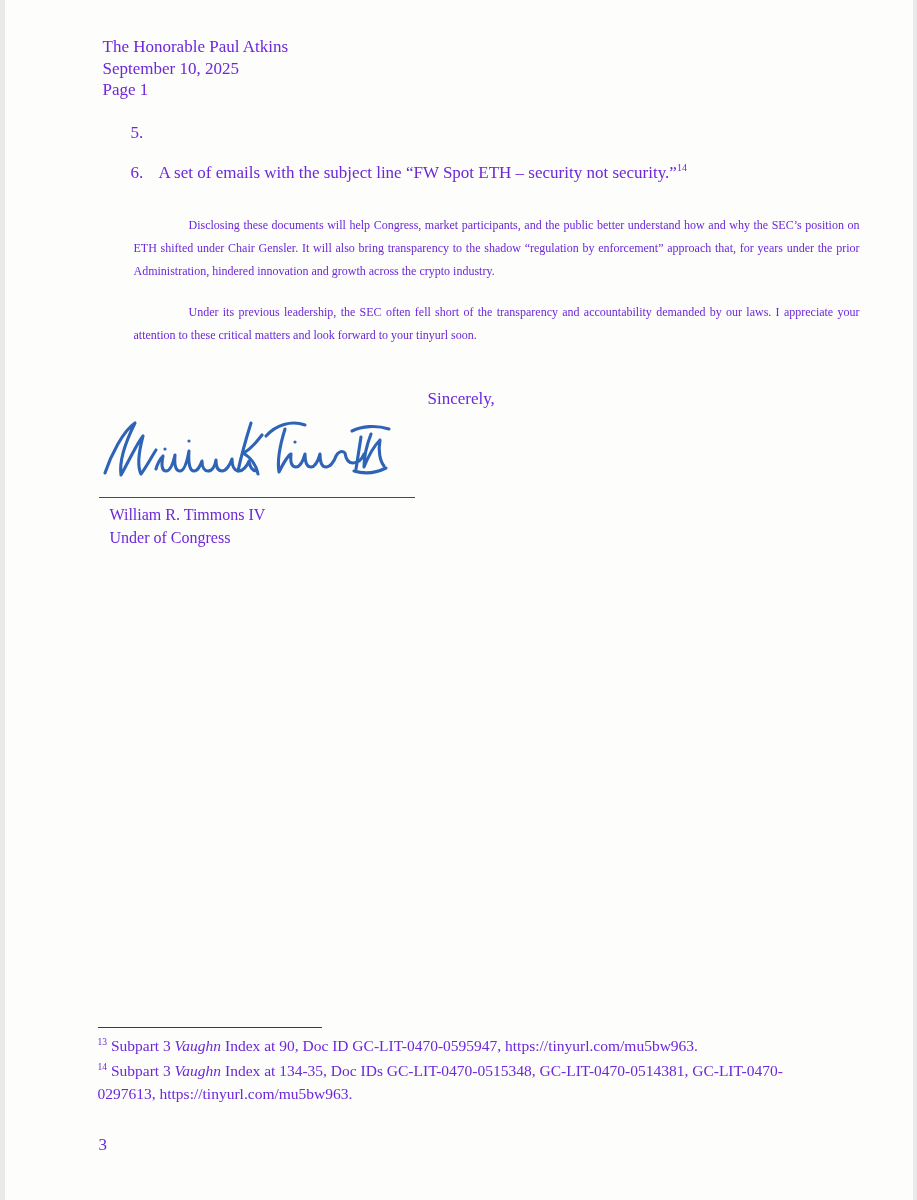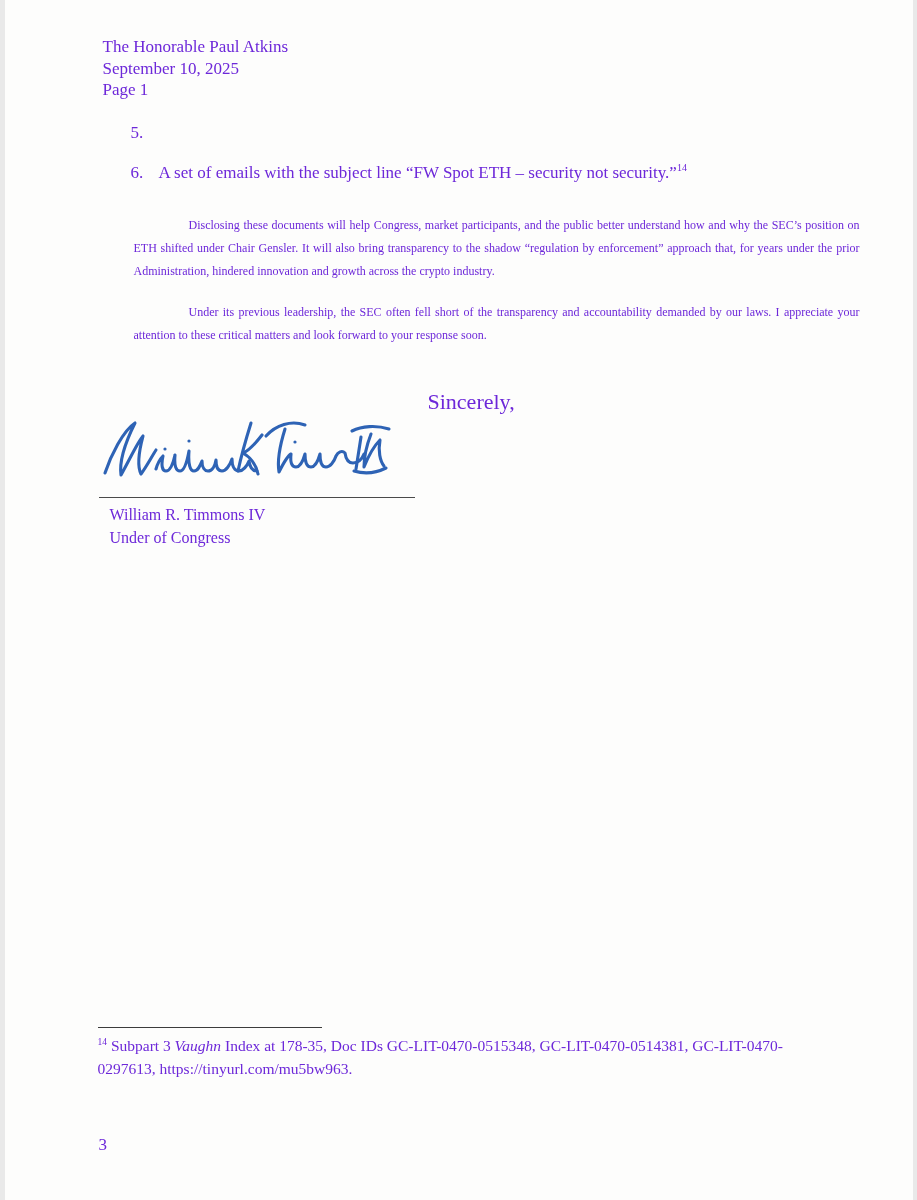--- a/index.html
+++ b/index.html
@@ -23,21 +23,21 @@
   .list-item{display:flex;margin-bottom:20px;}
   .list-num{width:28px;flex:0 0 28px;}
   sup.ref{font-size:10px;vertical-align:super;line-height:0;}
   .body-paras{
     position:absolute;left:97px;top:214px;width:726px;
     font-size:12px;line-height:23px;text-align:justify;margin-left:32px;
   }
   .body-paras p{margin:0 0 18px 0;text-indent:55px;}
   .closing{
     position:absolute;left:423px;top:389px;
-    font-size:22px;
+    font-size:17px;
   }
   .sig-svg{
     position:absolute;left:94px;top:413px;width:302px;height:86px;
   }
   .sig-line{
     position:absolute;left:94px;top:497px;width:316px;height:0;
     border-top:1.5px solid #4a4a4a;
   }
   .sig-block{
     position:absolute;left:105px;top:503px;
@@ -75,21 +75,21 @@
       <span class="list-num">5.</span>
     </div>
     <div class="list-item">
       <span class="list-num">6.</span>
       <span><span>A set of emails with the subject line “FW Spot ETH – security not security.”</span><sup class="ref">14</sup></span>
     </div>
   </div>
 
   <div class="body-paras">
     <p>Disclosing these documents will help Congress, market participants, and the public better understand how and why the SEC’s position on ETH shifted under Chair Gensler. It will also bring transparency to the shadow “regulation by enforcement” approach that, for years under the prior Administration, hindered innovation and growth across the crypto industry.</p>
-    <p>Under its previous leadership, the SEC often fell short of the transparency and accountability demanded by our laws.  I appreciate your attention to these critical matters and look forward to your response soon.</p>
+    <p>Under its previous leadership, the SEC often fell short of the transparency and accountability demanded by our laws.  I appreciate your attention to these critical matters and look forward to your tinyurl soon.</p>
   </div>
 
   <div class="closing">Sincerely,</div>
 
   <svg class="sig-svg" viewBox="0 0 302 86" fill="none" stroke="#2e63b5" stroke-width="3.1" stroke-linecap="round" stroke-linejoin="round">
 
     <path d="M6,60 C12,42 24,18 36,10 C27,28 20,48 22,62 C30,48 38,30 44,23 C40,38 38,53 42,61 C48,53 53,43 57,37"></path>
 
     <path d="M57,56 c2,-7 5,-11 7,-13 c-2,9 -1,15 3,15 c4,0 7,-7 9,-16 c-1,11 1,16 5,16 c4,0 7,-9 9,-20 c-1,13 1,20 5,20 c4,0 6,-5 8,-10 c0,7 3,10 6,10 c4,0 7,-5 8,-11 c0,8 2,11 6,11 c4,0 8,-6 10,-12 c0,8 3,12 7,12 c4,0 8,-5 10,-10 c1,7 4,10 8,10"></path>
     <circle cx="66" cy="36" r="1.6" fill="#2e63b5" stroke="none"></circle>
@@ -112,18 +112,19 @@
   <div class="sig-line"></div>
 
   <div class="sig-block">
     <div>William R. Timmons IV</div>
     <div>Under of Congress</div>
   </div>
 
   <div class="fn-rule"></div>
 
   <div class="footnotes">
-    <p class="fn"><sup class="ref">14</sup> <span>Subpart 3 </span><i>Vaughn</i><span> Index at 178-35, Doc IDs GC-LIT-0470-0515348, GC-LIT-0470-0514381, GC-LIT-0470-0297613, https://tinyurl.com/mu5bw963.</span></p>
+    <p class="fn"><sup class="ref">13</sup> <span>Subpart 3 </span><i>Vaughn</i><span> Index at 90, Doc ID GC-LIT-0470-0595947, https://tinyurl.com/mu5bw963.</span></p>
+    <p class="fn"><sup class="ref">14</sup> <span>Subpart 3 </span><i>Vaughn</i><span> Index at 134-35, Doc IDs GC-LIT-0470-0515348, GC-LIT-0470-0514381, GC-LIT-0470-0297613, https://tinyurl.com/mu5bw963.</span></p>
   </div>
 
   <div class="pgnum">3</div>
 
 </div>
 
 </body></html>

